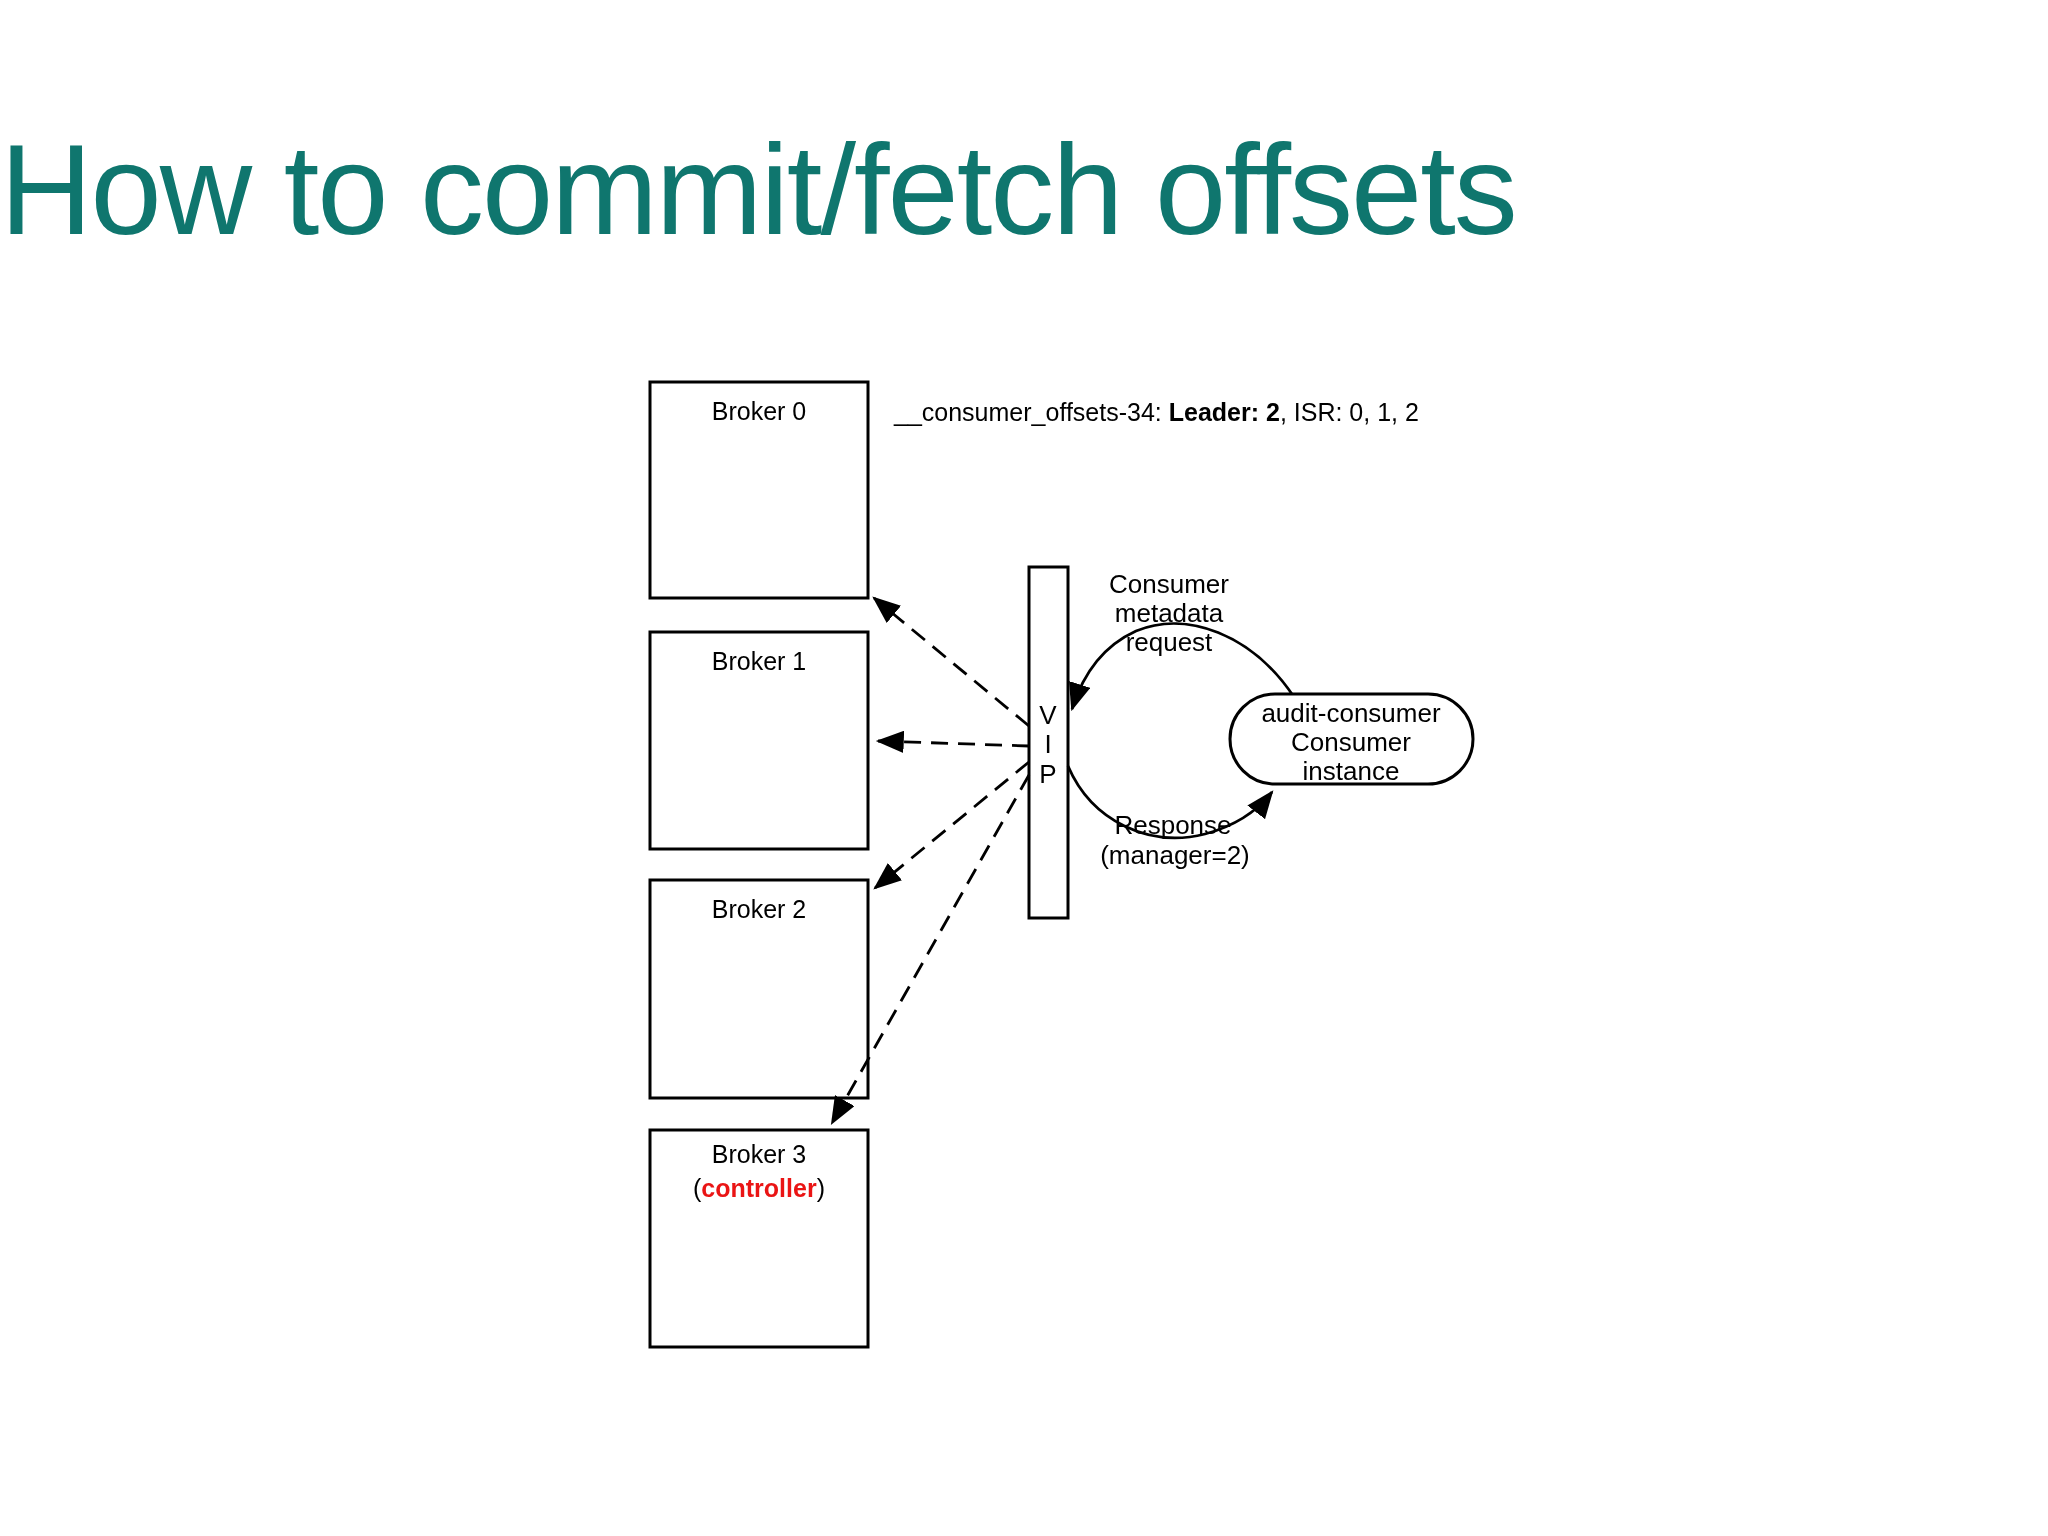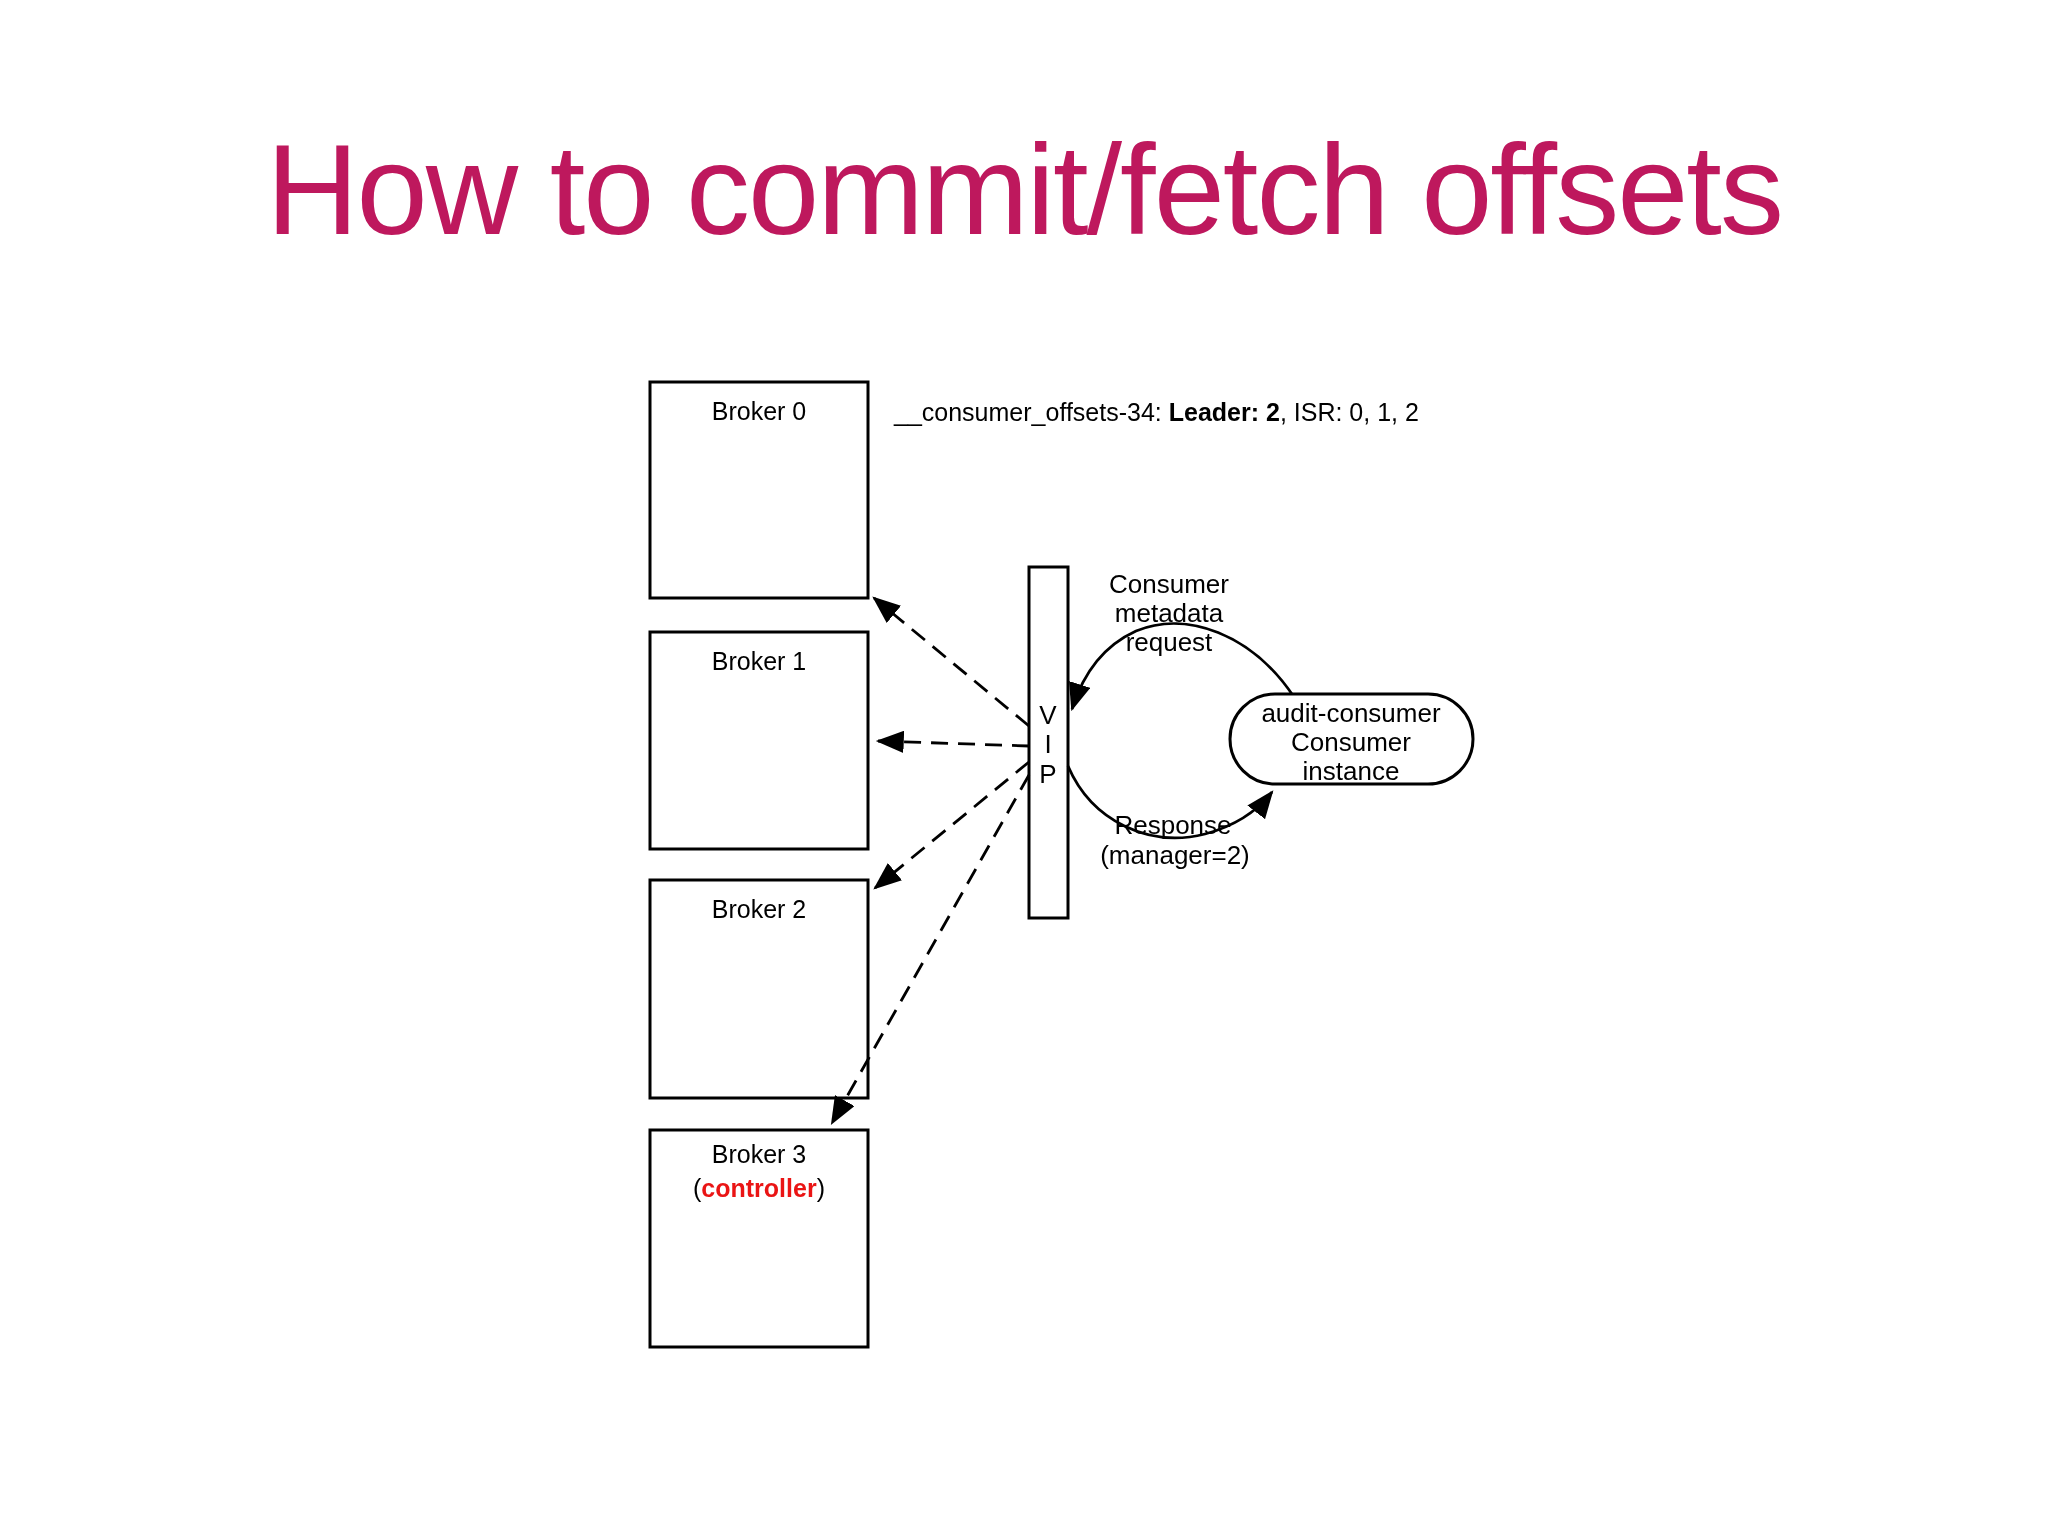--- a/index.html
+++ b/index.html
@@ -9,25 +9,24 @@
     height:1536px;
     background:#ffffff;
     font-family:"Liberation Sans", sans-serif;
     overflow:hidden;
   }
   .slide-title{
     position:absolute;
     top:116px;
     left:0;
     width:100%;
-    text-align:center;
     font-size:128px;
     line-height:1.15;
     letter-spacing:-2px;
-    color:#be185d;
+    color:#0f766e;
     white-space:nowrap;
   }
   svg.diagram{position:absolute;left:0;top:0;}
   svg.diagram text{fill:#000000;font-family:"Liberation Sans", sans-serif;}
   .lbl{font-size:25px;}
   .lbl-mid{font-size:26px;}
   .box{fill:#ffffff;stroke:#000000;stroke-width:3;}
   .flowline{fill:none;stroke:#000000;stroke-width:2.8;}
   .dashed{stroke-dasharray:17 10;}
 </style>

